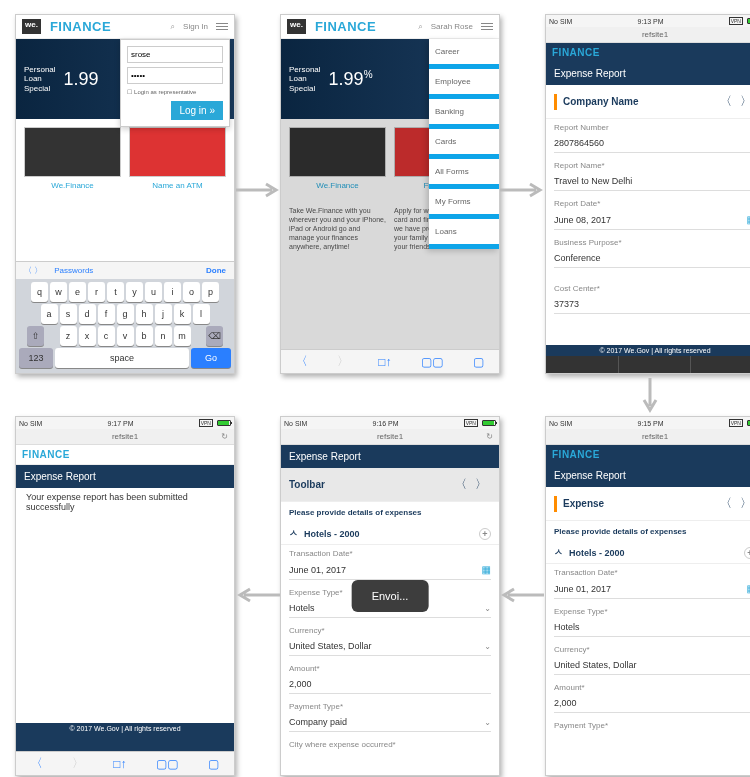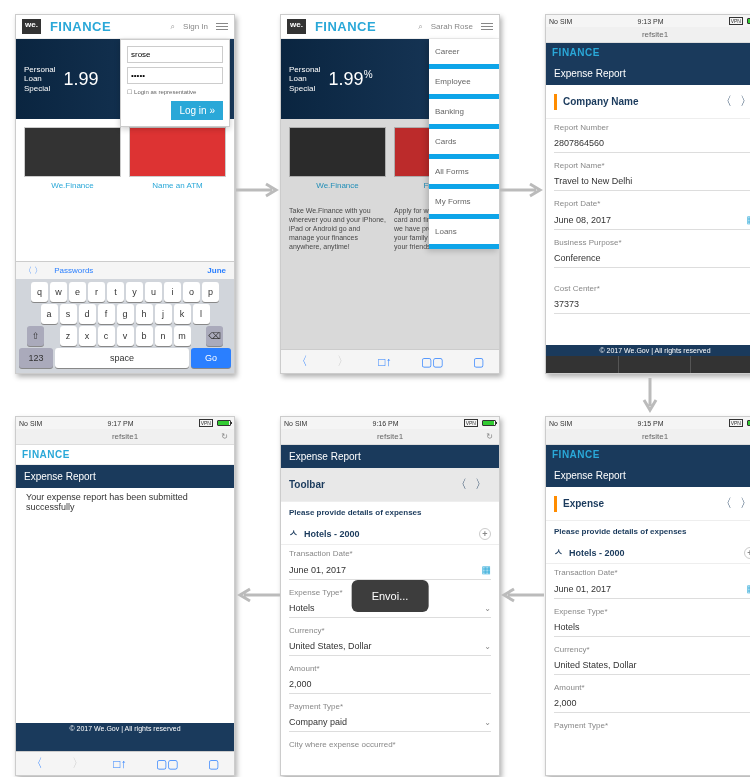--- a/index.html
+++ b/index.html
@@ -97,21 +97,21 @@
 <div class="login-pop">
 <input value="srose" style="">
 <input type="password" value="•••••" style="">
 <div class="chk">☐ <span>Login as representative</span></div>
 <button>Log in »</button>
 </div>
 <div style="position:absolute;bottom:0;left:0;right:0">
 <div class="kb-row">
         <span>〈 〉</span>
         <span style="margin-left:12px">Passwords</span>
-        <span class="done">June</span>
+        <span class="done">Done</span>
       </div>
 <div class="keyboard">
 <div class="krow">
           <div class="key">q</div>
           <div class="key">w</div>
           <div class="key">e</div>
           <div class="key">r</div>
           <div class="key">t</div>
           <div class="key">y</div>
           <div class="key">u</div>

